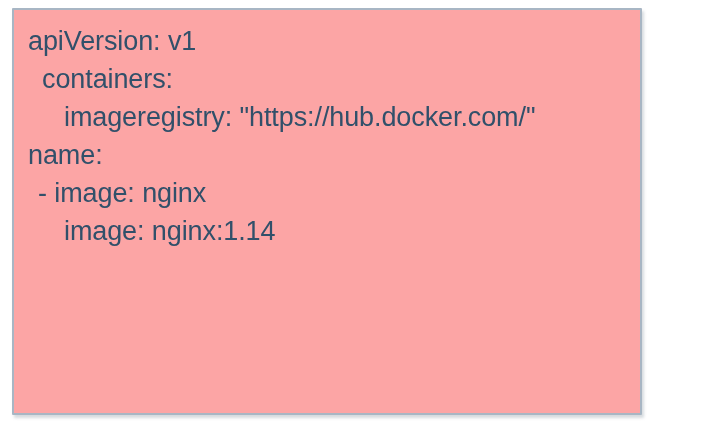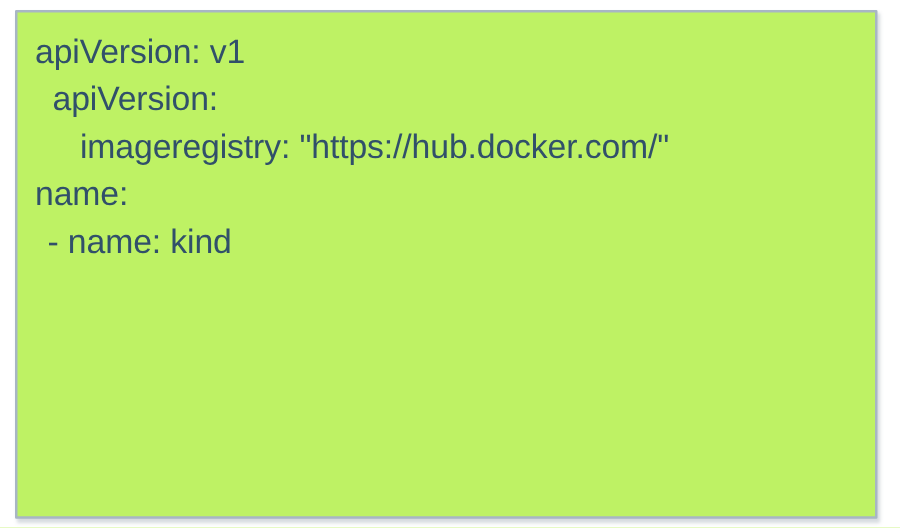--- a/index.html
+++ b/index.html
@@ -20,24 +20,24 @@
     width: 720px;
     height: 422px;
     background: #ffffff;
   }
 
   
   .yaml-card {
     position: absolute;
     left: 12px;
     top: 8px;
-    width: 690px;
+    width: 630px;
     height: 407px;
     box-sizing: border-box;
-    background: #bef264;
+    background: #fca5a5;
     border: 2px solid #a8b6c4;
     border-radius: 1px;
     box-shadow: 2px 3px 3px rgba(120, 135, 150, 0.30);
   }
 
   .yaml-body {
     position: absolute;
     left: 14px;
     top: 12px;
     right: 6px;
@@ -67,26 +67,27 @@
 <div class="canvas">
 
   <div class="yaml-card">
     <div class="yaml-body">
 
       <div class="yaml-line indent-0">apiVersion: v1</div>
 
 
 
 
-      <div class="yaml-line indent-1">apiVersion:</div>
+      <div class="yaml-line indent-1">containers:</div>
 
       <div class="yaml-line indent-2">imageregistry: "https://hub.docker.com/"</div>
 
       <div class="yaml-line indent-0">name:</div>
 
 
-      <div class="yaml-line indent-dash">- name: kind</div>
+      <div class="yaml-line indent-dash">- image: nginx</div>
 
+      <div class="yaml-line indent-2">image: nginx:1.14</div>
 
     </div>
   </div>
 
 </div>
 
 </body></html>

